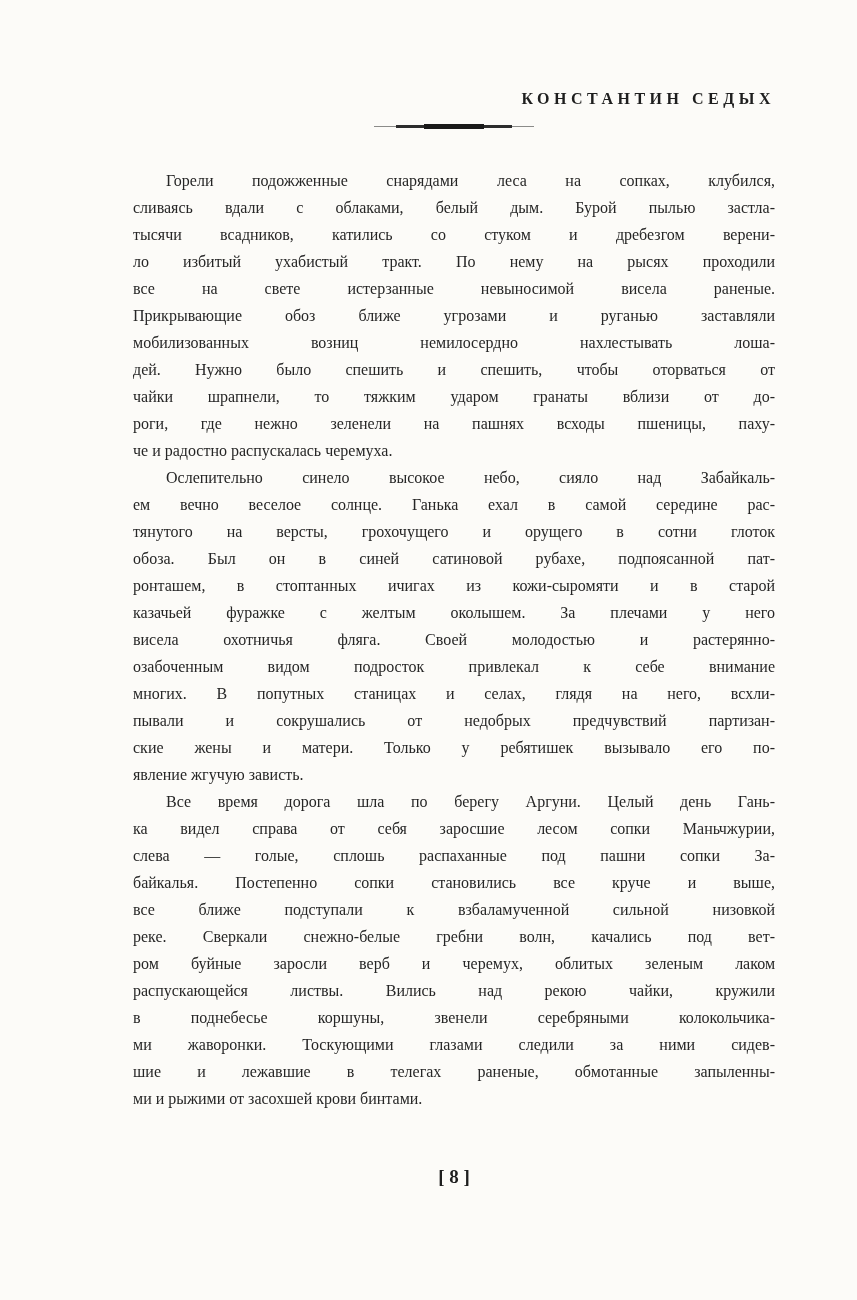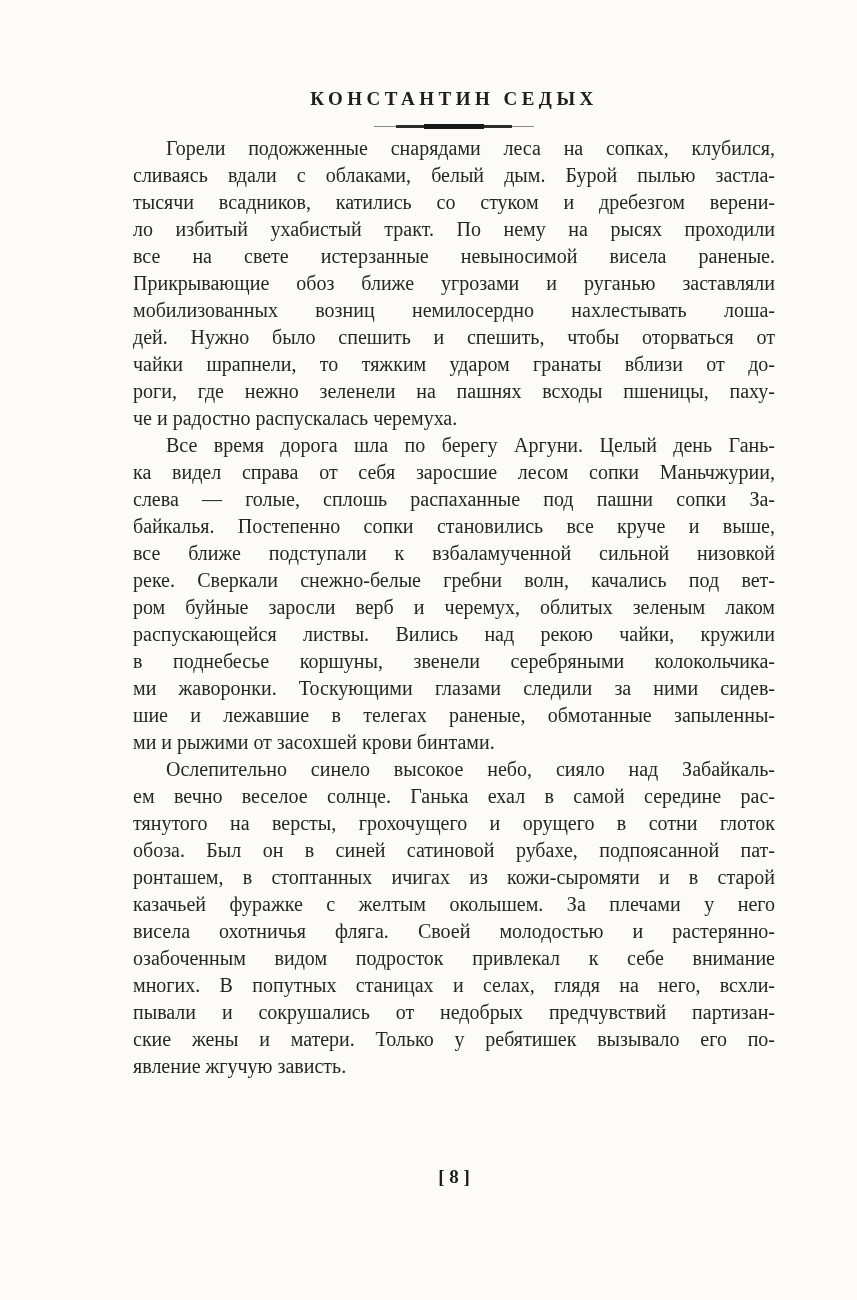--- a/index.html
+++ b/index.html
@@ -17,22 +17,22 @@
     font-family: "Liberation Serif", "DejaVu Serif", serif;
     overflow: hidden;
   }
   .content {
     position: absolute;
     left: 133px;
     top: 86px;
     width: 642px;
   }
   .author {
-    text-align: center;
-    font-size: 19px;
+    text-align: right;
+    font-size: 16px;
     font-weight: 700;
     letter-spacing: 4.5px;
     color: #1e1e1e;
     line-height: 26px;
     white-space: nowrap;
   }
   .rule {
     position: relative;
     width: 160px;
     height: 7px;
@@ -44,22 +44,22 @@
   }
   .rule .mid {
     position: absolute; top: 2px; left: 22px; right: 22px; height: 3px;
     background: #2c2c2c;
   }
   .rule .thick {
     position: absolute; top: 1px; left: 50px; right: 50px; height: 5px;
     background: #191919;
   }
   .text-block {
-    margin-top: 5px;
-    font-size: 20px;
+    margin-top: 37px;
+    font-size: 16px;
     line-height: 27px;
   }
   .paragraph { }
   .line {
     text-align: justify;
     text-align-last: justify;
   }
   .line.first {
     text-indent: 33px;
   }
@@ -98,43 +98,43 @@
           <div class="line">ло избитый ухабистый тракт. По нему на рысях проходили</div>
           <div class="line">все на свете истерзанные невыносимой висела раненые.</div>
           <div class="line">Прикрывающие обоз ближе угрозами и руганью заставляли</div>
           <div class="line">мобилизованных возниц немилосердно нахлестывать лоша-</div>
           <div class="line">дей. Нужно было спешить и спешить, чтобы оторваться от</div>
           <div class="line">чайки шрапнели, то тяжким ударом гранаты вблизи от до-</div>
           <div class="line">роги, где нежно зеленели на пашнях всходы пшеницы, паху-</div>
           <div class="line last">че и радостно распускалась черемуха.</div>
         </div>
         <div class="paragraph">
+          <div class="line first">Ослепительно синело высокое небо, сияло над Забайкаль-</div>
+          <div class="line">ем вечно веселое солнце. Ганька ехал в самой середине рас-</div>
+          <div class="line">тянутого на версты, грохочущего и орущего в сотни глоток</div>
+          <div class="line">обоза. Был он в синей сатиновой рубахе, подпоясанной пат-</div>
+          <div class="line">ронташем, в стоптанных ичигах из кожи-сыромяти и в старой</div>
+          <div class="line">казачьей фуражке с желтым околышем. За плечами у него</div>
+          <div class="line">висела охотничья фляга. Своей молодостью и растерянно-</div>
+          <div class="line">озабоченным видом подросток привлекал к себе внимание</div>
+          <div class="line">многих. В попутных станицах и селах, глядя на него, всхли-</div>
+          <div class="line">пывали и сокрушались от недобрых предчувствий партизан-</div>
+          <div class="line">ские жены и матери. Только у ребятишек вызывало его по-</div>
+          <div class="line last">явление жгучую зависть.</div>
+        </div>
+        <div class="paragraph">
           <div class="line first">Все время дорога шла по берегу Аргуни. Целый день Гань-</div>
           <div class="line">ка видел справа от себя заросшие лесом сопки Маньчжурии,</div>
           <div class="line">слева — голые, сплошь распаханные под пашни сопки За-</div>
           <div class="line">байкалья. Постепенно сопки становились все круче и выше,</div>
           <div class="line">все ближе подступали к взбаламученной сильной низовкой</div>
           <div class="line">реке. Сверкали снежно-белые гребни волн, качались под вет-</div>
           <div class="line">ром буйные заросли верб и черемух, облитых зеленым лаком</div>
           <div class="line">распускающейся листвы. Вились над рекою чайки, кружили</div>
           <div class="line">в поднебесье коршуны, звенели серебряными колокольчика-</div>
           <div class="line">ми жаворонки. Тоскующими глазами следили за ними сидев-</div>
           <div class="line">шие и лежавшие в телегах раненые, обмотанные запыленны-</div>
           <div class="line last">ми и рыжими от засохшей крови бинтами.</div>
         </div>
-        <div class="paragraph">
-          <div class="line first">Ослепительно синело высокое небо, сияло над Забайкаль-</div>
-          <div class="line">ем вечно веселое солнце. Ганька ехал в самой середине рас-</div>
-          <div class="line">тянутого на версты, грохочущего и орущего в сотни глоток</div>
-          <div class="line">обоза. Был он в синей сатиновой рубахе, подпоясанной пат-</div>
-          <div class="line">ронташем, в стоптанных ичигах из кожи-сыромяти и в старой</div>
-          <div class="line">казачьей фуражке с желтым околышем. За плечами у него</div>
-          <div class="line">висела охотничья фляга. Своей молодостью и растерянно-</div>
-          <div class="line">озабоченным видом подросток привлекал к себе внимание</div>
-          <div class="line">многих. В попутных станицах и селах, глядя на него, всхли-</div>
-          <div class="line">пывали и сокрушались от недобрых предчувствий партизан-</div>
-          <div class="line">ские жены и матери. Только у ребятишек вызывало его по-</div>
-          <div class="line last">явление жгучую зависть.</div>
-        </div>
       </main>
   </div>
   <div class="page-number">[ 8 ]</div>
 </div>
 
 </body></html>

